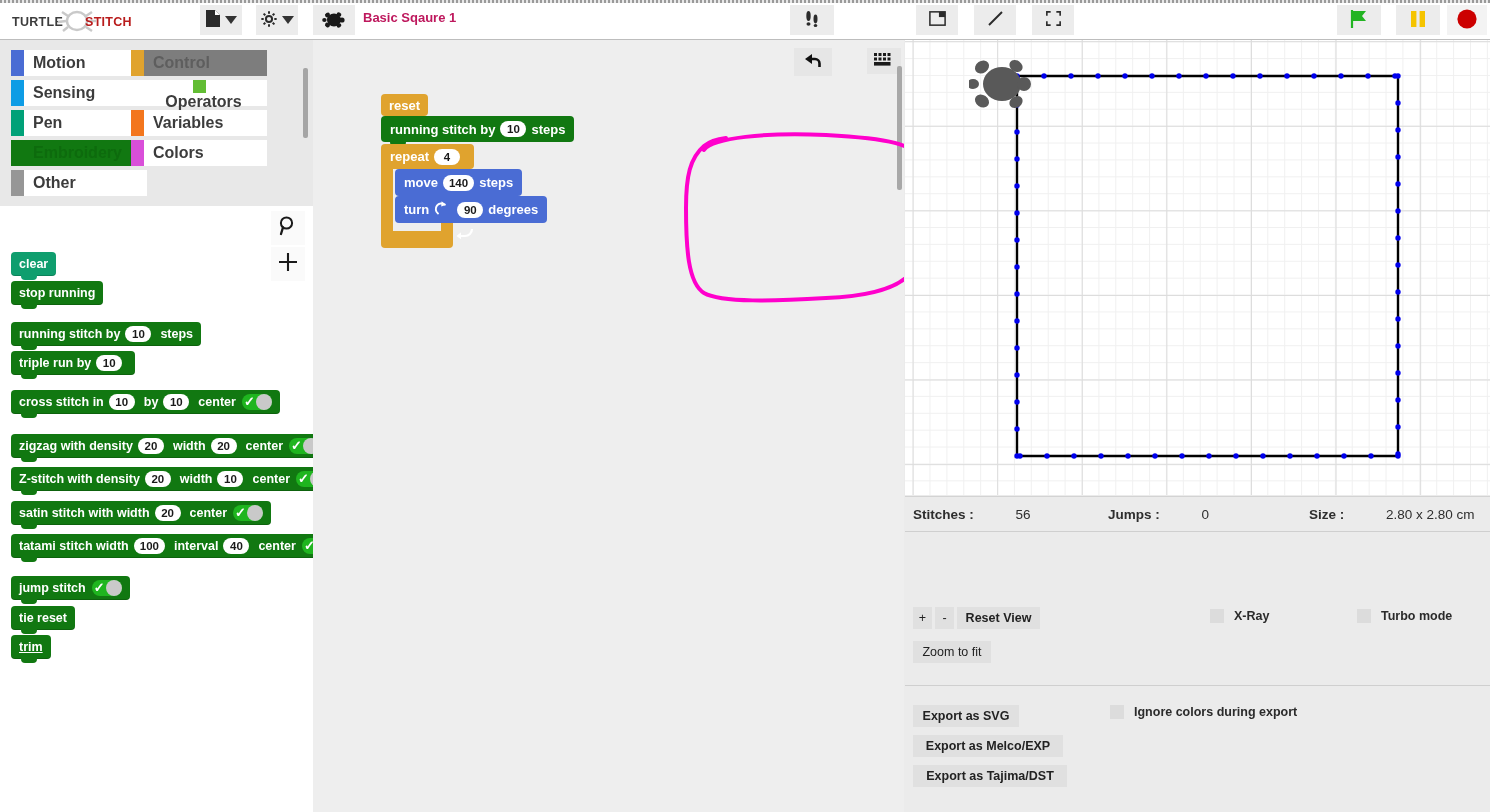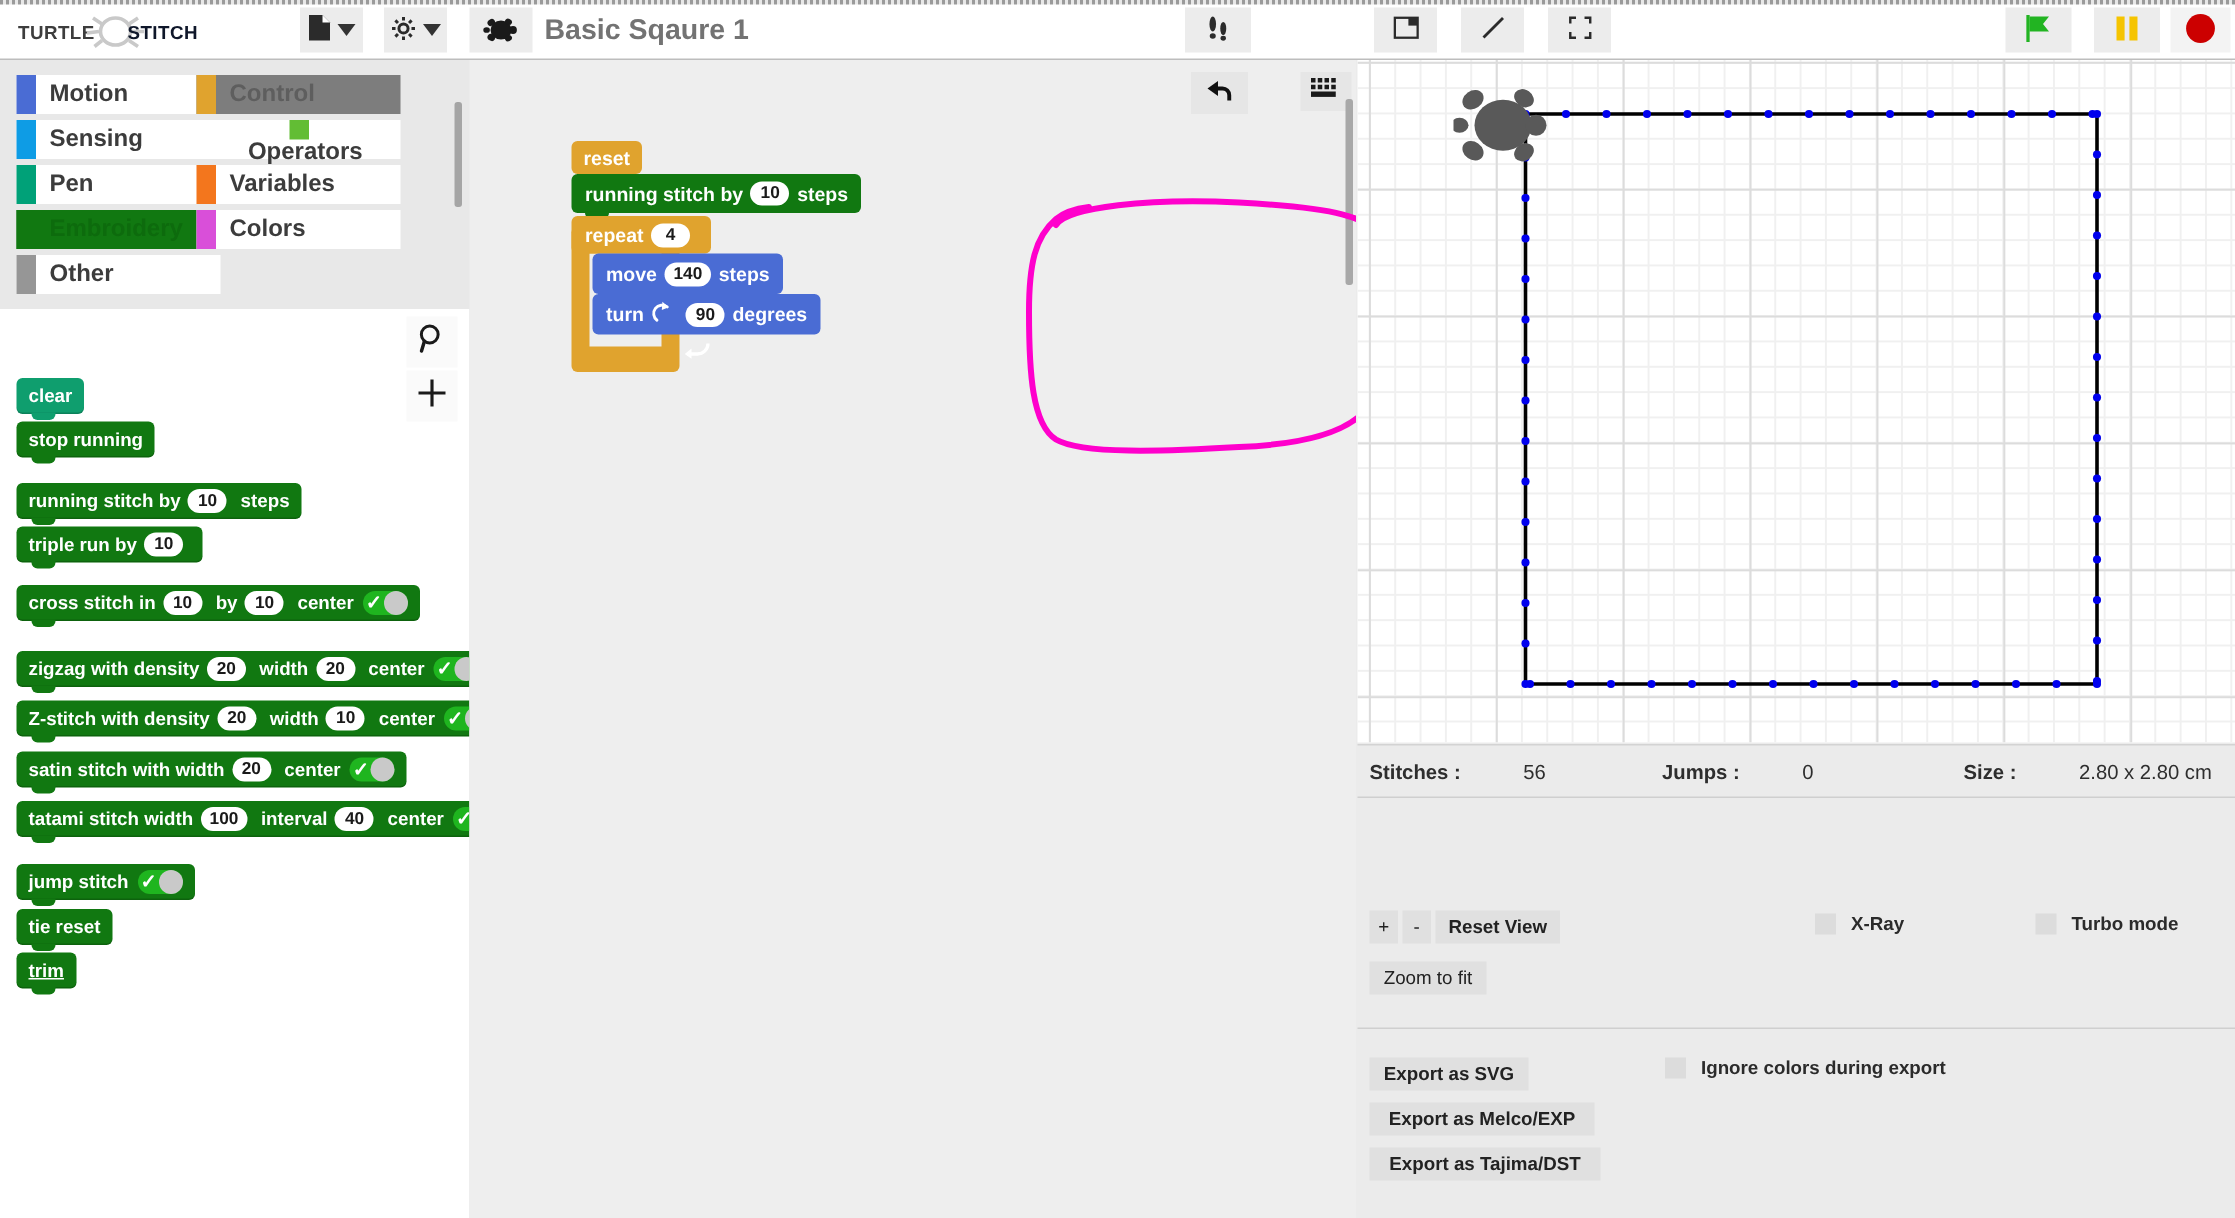--- a/index.html
+++ b/index.html
@@ -32,21 +32,21 @@
     position: absolute; background: #ececec; border: none;
     display: flex; align-items: center; justify-content: center;
     cursor: pointer; padding: 0;
   }
   .caret { width: 0; height: 0; border-left: 6px solid transparent;
            border-right: 6px solid transparent; border-top: 8px solid #333;
            margin-left: 4px; }
 
   #proj-title {
     position: absolute; left: 363px; top: 10px;
-    font-size: 19px; font-weight: bold; color: #737373;
+    font-size: 13px; font-weight: bold; color: #be185d;
   }
 
   
   #left-panel {
     position: absolute; left: 0; top: 40px; width: 313px; height: 772px;
     background: #e8e8e8; overflow: hidden;
   }
   #category-area {
     position: absolute; left: 0; top: 0; width: 313px; height: 160px;
     background: #e8e8e8;
@@ -199,21 +199,21 @@
     <div class="logo">
       <span class="logo-text" style="left:4px;">TURTLE</span>
       <span class="logo-turtle">
         <svg width="44" height="26" viewBox="0 0 44 26">
           <g fill="none" stroke="#c9c9c9" stroke-width="2.4">
             <ellipse cx="22" cy="13" rx="10" ry="9"></ellipse>
             <path d="M31 8 l6 -4 M33 13 l8 0 M31 19 l6 4 M13 8 l-6 -4 M11 13 l-8 1 M13 19 l-5 4"></path>
           </g>
         </svg>
       </span>
-      <span class="logo-text" style="left:77px;color:#0f172a;">STITCH</span>
+      <span class="logo-text" style="left:77px;color:#b91c1c;">STITCH</span>
     </div>
 
     <button class="tb-btn" style="left:200px;top:5px;width:42px;height:30px;">
       <span>
         <svg width="16" height="19" viewBox="0 0 16 19">
           <path d="M1 1 h9 l5 5 v12 h-14 z" fill="#2b2b2b"></path>
           <path d="M10 1 v5 h5" fill="#ffffff"></path>
         </svg>
       </span>
       <span class="caret"></span>

